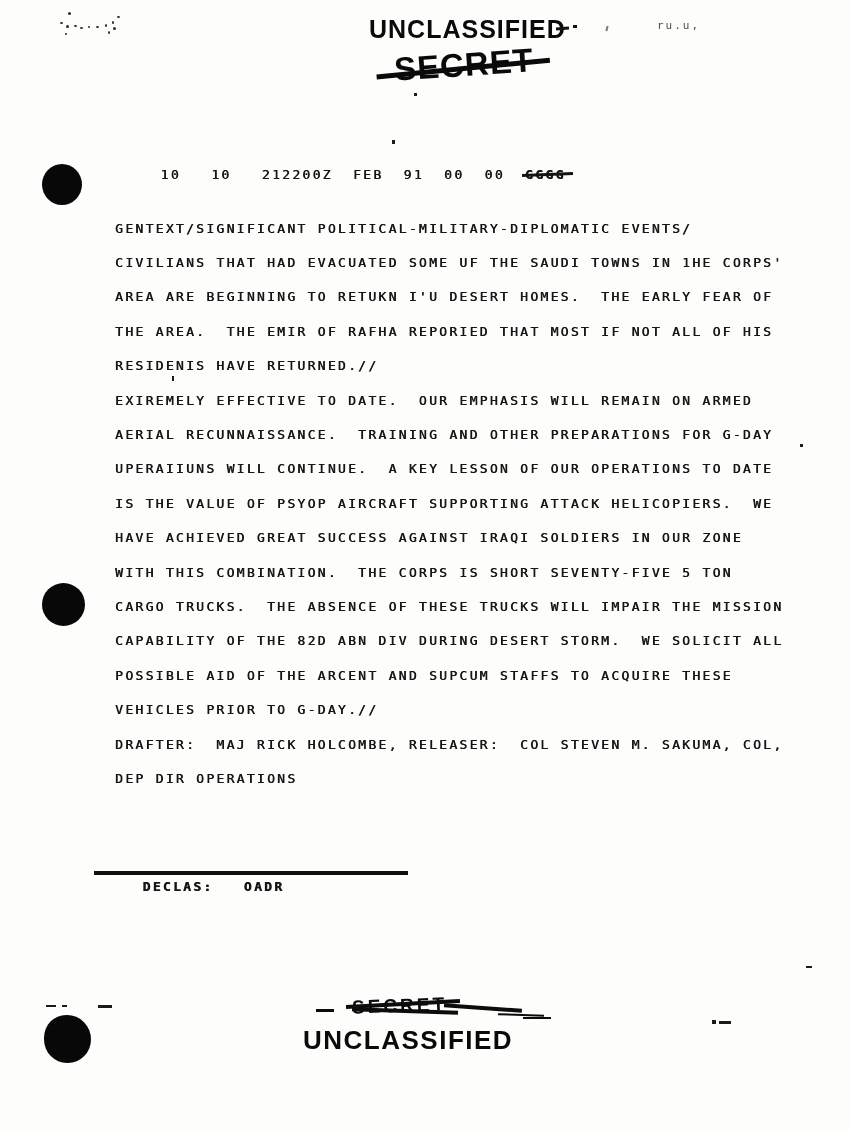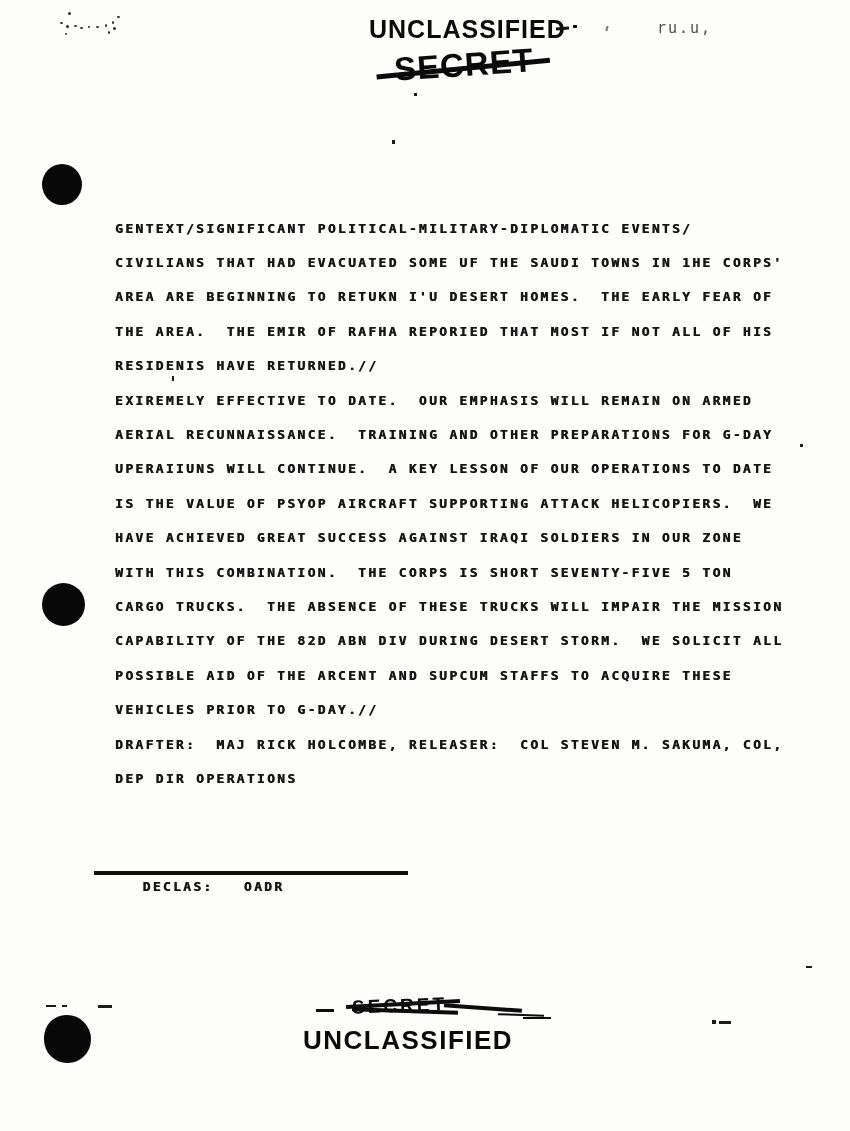--- a/index.html
+++ b/index.html
@@ -19,29 +19,29 @@
   .abs{position:absolute;}
   
   .top-banner{left:369px;top:15px;font-size:25px;letter-spacing:1px;}
   .banner-smudge1{left:556px;top:27px;width:13px;height:3px;background:#111;transform:rotate(-4deg);}
   .banner-smudge2{left:573px;top:25px;width:4px;height:3px;background:#111;}
   
   .secret-wrap{left:394px;top:47px;transform:rotate(-4deg);display:inline-block;}
   .secret-text{font-size:33px;letter-spacing:1px;line-height:36px;}
   .secret-strike{position:absolute;left:-18px;top:19px;width:calc(100% + 34px);height:5px;background:#0a0a0a;transform:rotate(-1.5deg);}
   
-  .corner-note{left:657px;top:19px;font-size:15px;letter-spacing:2px;color:#4f4f4f;font-family:"DejaVu Sans Mono",monospace;white-space:pre;}
+  .corner-note{left:657px;top:19px;font-size:11px;letter-spacing:2px;color:#4f4f4f;font-family:"DejaVu Sans Mono",monospace;white-space:pre;}
   .corner-tick{left:606px;top:26px;width:2px;height:5px;background:#777;transform:rotate(15deg);}
   
   .date-line{left:120px;top:152px;}
   .struck{position:relative;font-weight:bold;}
   .struck::after{content:"";position:absolute;left:-3px;right:-7px;top:6px;height:3px;background:#141414;transform:rotate(-2deg);}
   
   .body-block{left:115px;top:211px;width:690px;}
-  .bline{height:34.4px;display:flex;align-items:center;font-weight:bold;}
+  .bline{height:34.4px;display:flex;align-items:center;}
   
   .declas{left:102px;top:864px;font-weight:bold;text-align:right;}
   .declas-bar{position:absolute;left:-8px;top:7px;width:172%;height:3.5px;background:#101010;}
   
   .hole{background:#080808;border-radius:50%;}
   .hole1{left:42px;top:164px;width:40px;height:41px;}
   .hole2{left:42px;top:583px;width:43px;height:43px;}
   .hole3{left:44px;top:1015px;width:47px;height:48px;border-radius:48% 52% 50% 50%;}
   
   .scrib{left:352px;top:995px;transform:rotate(-2deg);}
@@ -84,20 +84,23 @@
   <div class="abs banner-smudge2"></div>
 
   <div class="abs secret-wrap">
     <span class="banner secret-text">SECRET</span>
     <span class="secret-strike"></span>
   </div>
 
   <div class="abs corner-tick"></div>
   <div class="abs corner-note">ru.u,</div>
 
+  <div class="abs date-line typew">
+    <span>10   10   212200Z  FEB  91  00  00  </span><span class="struck">GGGG</span>
+  </div>
 
   <div class="abs body-block">
     <div class="bline typew">GENTEXT/SIGNIFICANT POLITICAL-MILITARY-DIPLOMATIC EVENTS/</div>
     <div class="bline typew">CIVILIANS THAT HAD EVACUATED SOME UF THE SAUDI TOWNS IN 1HE CORPS'</div>
     <div class="bline typew">AREA ARE BEGINNING TO RETUKN I'U DESERT HOMES.  THE EARLY FEAR OF</div>
     <div class="bline typew">THE AREA.  THE EMIR OF RAFHA REPORIED THAT MOST IF NOT ALL OF HIS</div>
     <div class="bline typew">RESIDENIS HAVE RETURNED.//</div>
     <div class="bline typew">EXIREMELY EFFECTIVE TO DATE.  OUR EMPHASIS WILL REMAIN ON ARMED</div>
     <div class="bline typew">AERIAL RECUNNAISSANCE.  TRAINING AND OTHER PREPARATIONS FOR G-DAY</div>
     <div class="bline typew">UPERAIIUNS WILL CONTINUE.  A KEY LESSON OF OUR OPERATIONS TO DATE</div>

